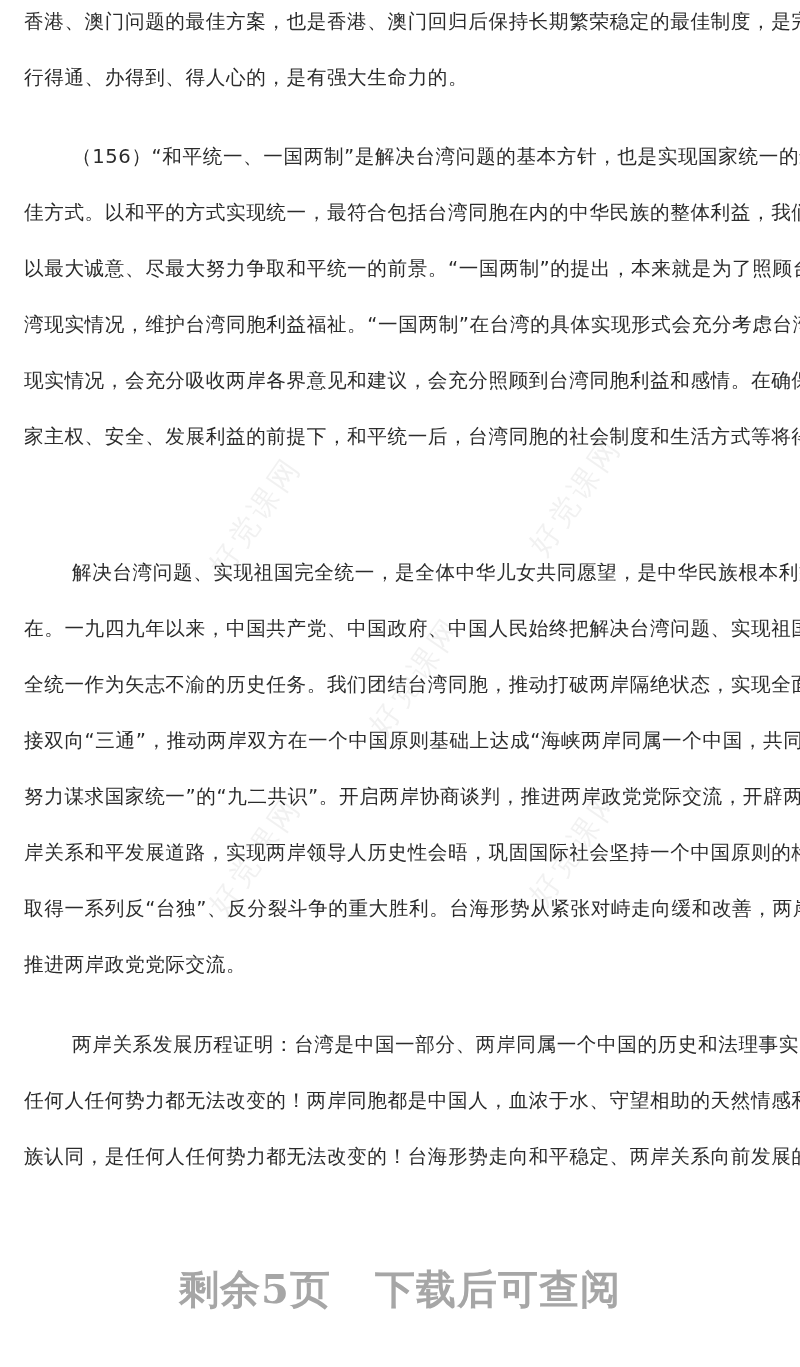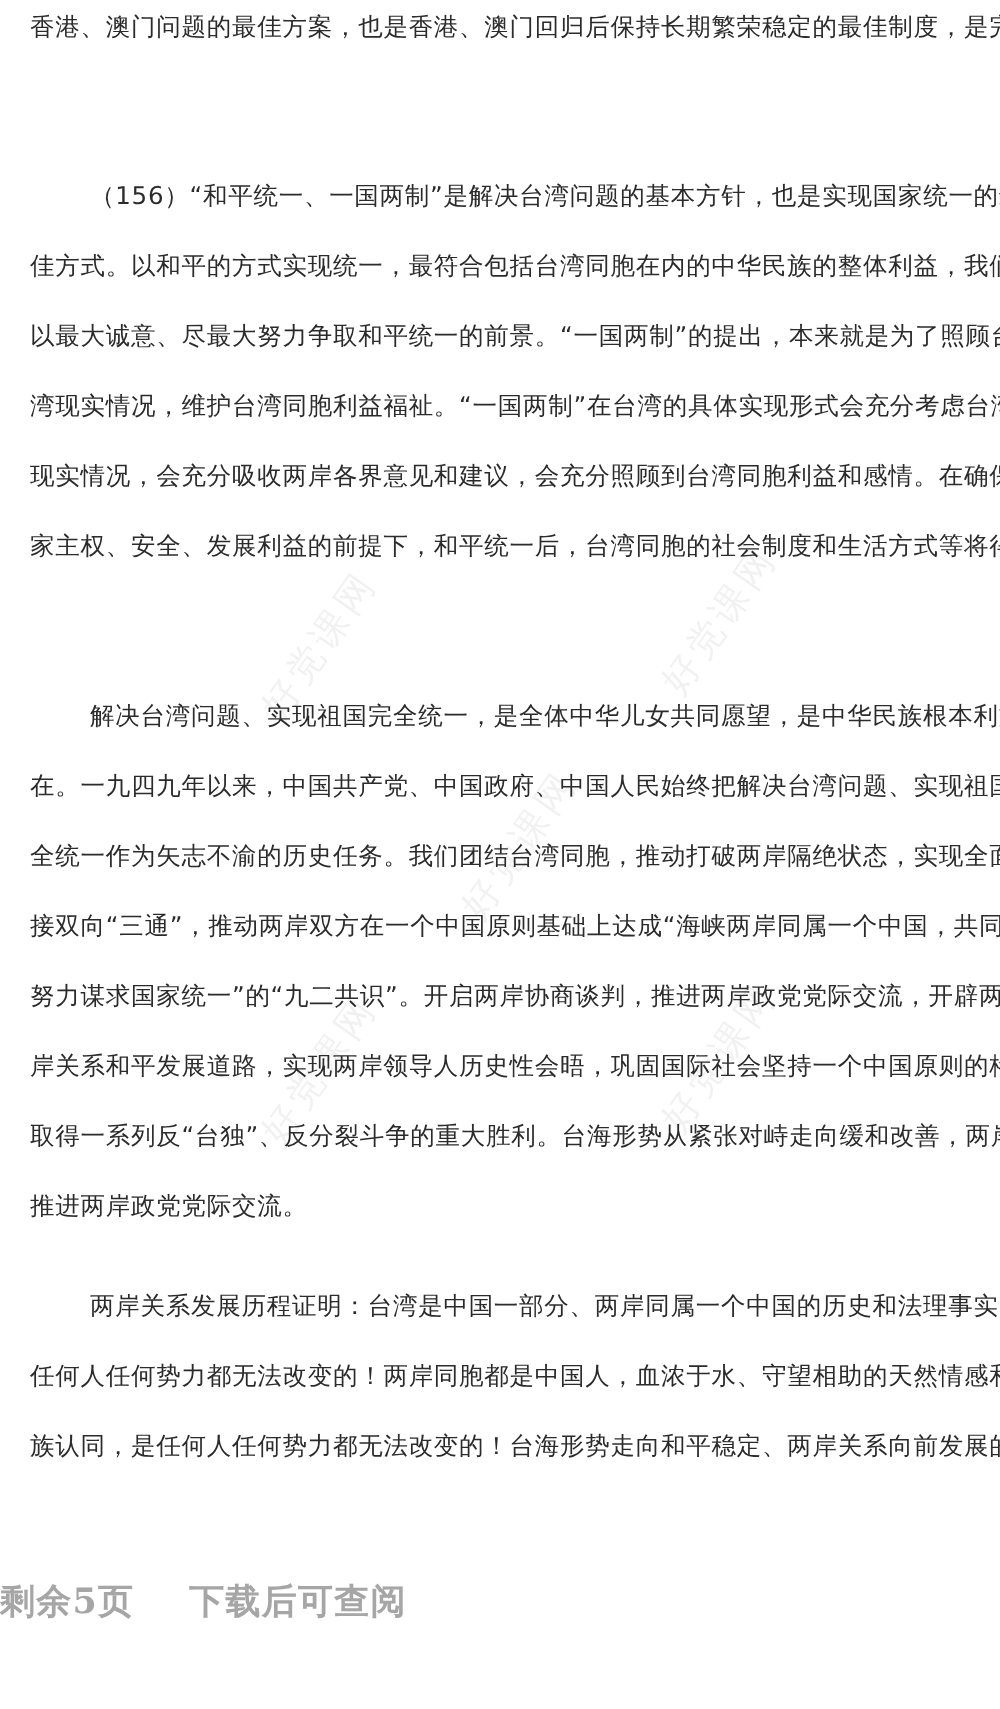--- a/index.html
+++ b/index.html
@@ -2,37 +2,38 @@
 <html><head>
 <meta charset="utf-8">
 <style>
   html, body { margin: 0; padding: 0; background: #ffffff; }
   body { width: 800px; height: 1367px; position: relative; overflow: hidden; }
   .page { position: absolute; left: 0; top: 0; width: 800px; height: 1367px; }
   .para { position: absolute; left: 24px; width: 756px; font-family: "DejaVu Sans", sans-serif; font-size: 19.6px; color: #2b2b2b; line-height: 56px; letter-spacing: 0.6px; text-align: justify; }
   .line { display: block; white-space: nowrap; height: 56px; }
   .indent { padding-left: 48px; }
   .wm { position: absolute; font-family: "DejaVu Sans", sans-serif; font-size: 30px; color: rgba(0,0,0,0.055); transform: rotate(-55deg); transform-origin: left top; white-space: nowrap; pointer-events: none; letter-spacing: 4px; }
-  .banner { position: absolute; left: 0; top: 1262px; width: 800px; font-family: "DejaVu Serif", serif; font-weight: bold; font-size: 28px; color: #a6a6a6; letter-spacing: 1px; }
+  .banner { position: absolute; left: 0; top: 1262px; width: 800px; text-align: center; font-family: "DejaVu Serif", serif; font-weight: bold; font-size: 40px; color: #a6a6a6; letter-spacing: 1px; }
   .banner span { display: inline-block; }
   .banner .gap { width: 44px; }
 </style>
 </head>
 <body>
 
 <div class="page">
 
   <div class="wm" style="left:200px; top:560px;">好党课网</div>
   <div class="wm" style="left:520px; top:540px;">好党课网</div>
   <div class="wm" style="left:360px; top:720px;">好党课网</div>
   <div class="wm" style="left:200px; top:900px;">好党课网</div>
   <div class="wm" style="left:520px; top:890px;">好党课网</div>
 
   <div class="para" style="top:-6px;">
     <span class="line">香港、澳门问题的最佳方案，也是香港、澳门回归后保持长期繁荣稳定的最佳制度，是完全</span>
+    <span class="line">行得通、办得到、得人心的，是有强大生命力的。</span>
   </div>
 
   <div class="para" style="top:129px;">
     <span class="line indent">（156）“和平统一、一国两制”是解决台湾问题的基本方针，也是实现国家统一的最</span>
     <span class="line">佳方式。以和平的方式实现统一，最符合包括台湾同胞在内的中华民族的整体利益，我们将</span>
     <span class="line">以最大诚意、尽最大努力争取和平统一的前景。“一国两制”的提出，本来就是为了照顾台</span>
     <span class="line">湾现实情况，维护台湾同胞利益福祉。“一国两制”在台湾的具体实现形式会充分考虑台湾</span>
     <span class="line">现实情况，会充分吸收两岸各界意见和建议，会充分照顾到台湾同胞利益和感情。在确保国</span>
     <span class="line">家主权、安全、发展利益的前提下，和平统一后，台湾同胞的社会制度和生活方式等将得到</span>
   </div>

